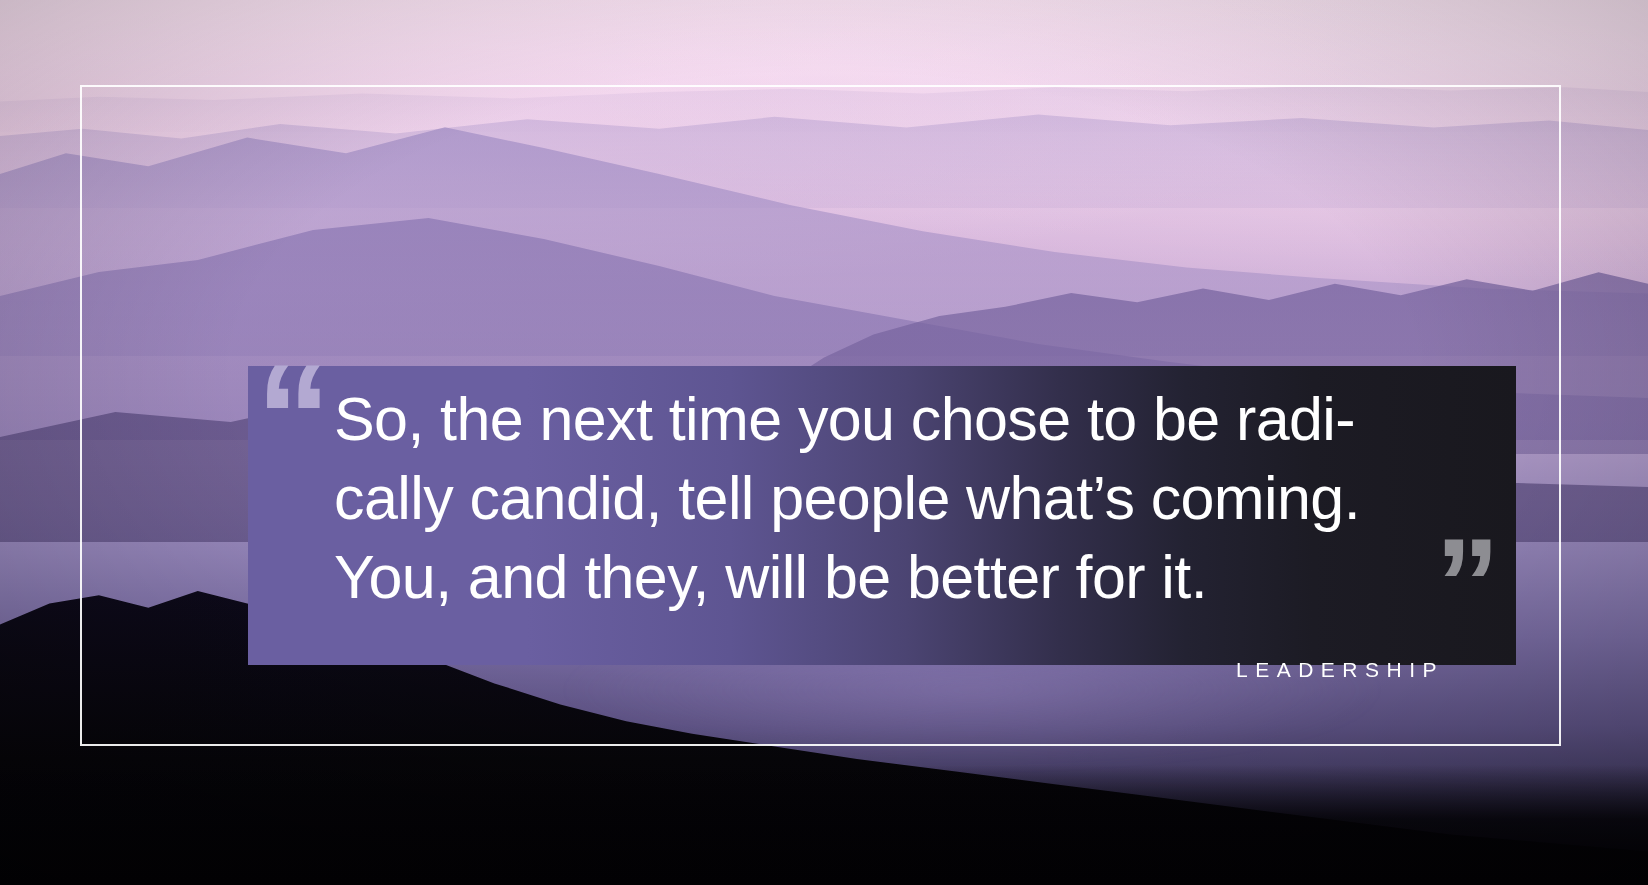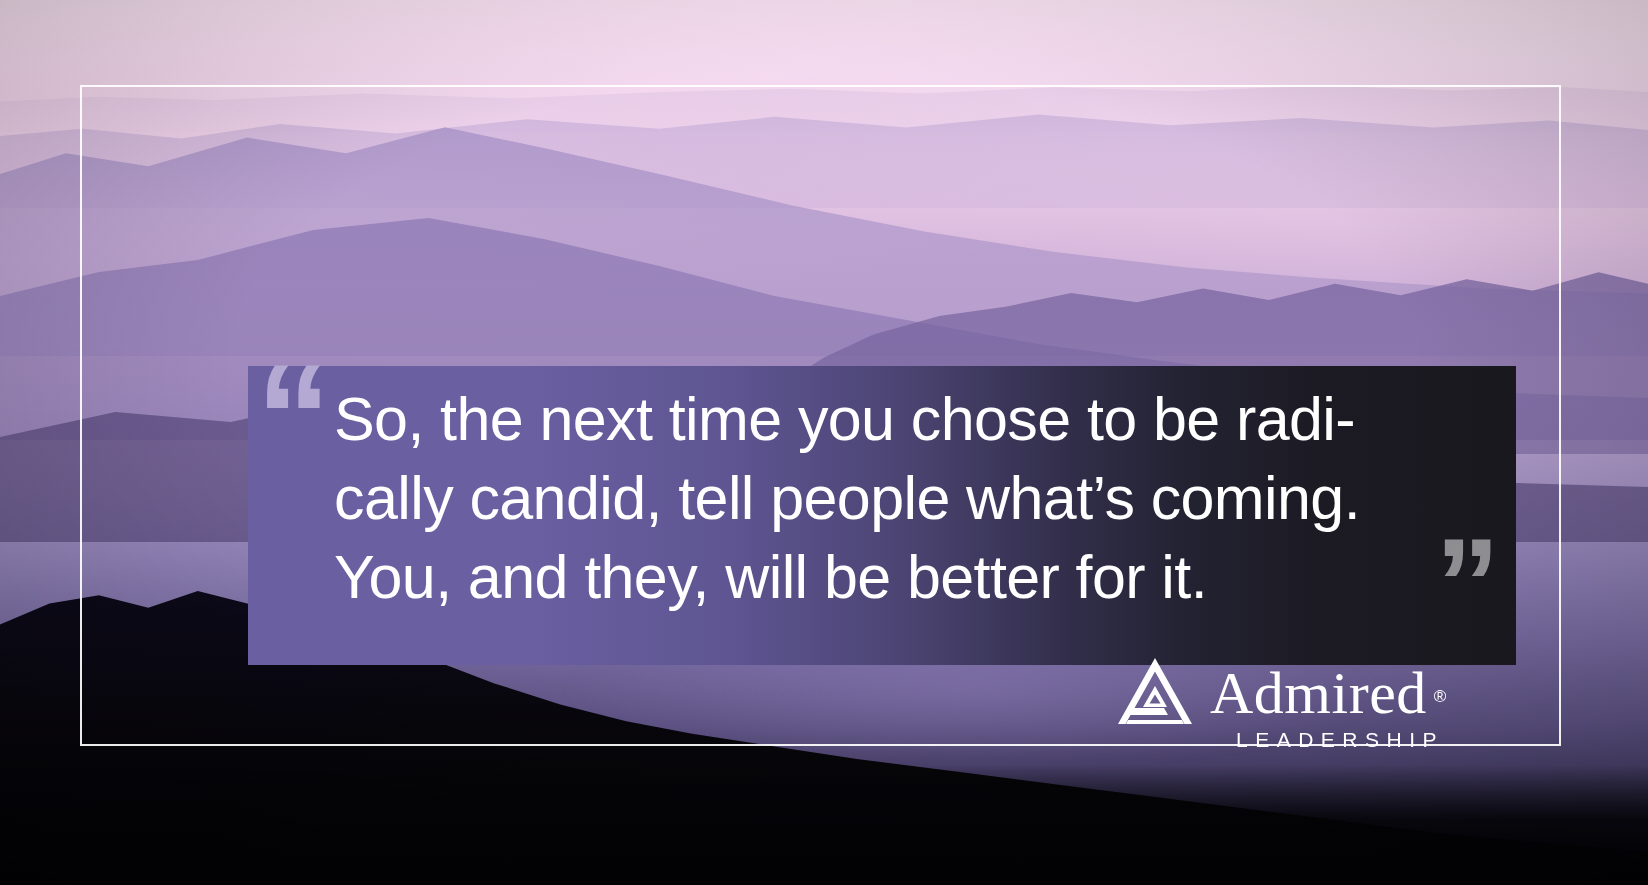--- a/index.html
+++ b/index.html
@@ -223,32 +223,16 @@
     <span class="quote-open">“</span>
 
     <div class="quote-text">So, the next time you chose to be radi-
 cally candid, tell people what’s coming.
 You, and they, will be better for it.</div>
 
     <span class="quote-close">”</span>
   </div>
 
   <div class="logo">
-    <div class="logo-row">
-      <span class="logo-mark">
-        <svg viewBox="0 0 74 70" width="74" height="70" aria-hidden="true">
-
-          <path fill="#ffffff" d="M37 0 L74 66 L66.5 66 L37 13.5 L16.5 50 L46 50 L50 57 L12.5 57 L7.5 66 L0 66 Z"></path>
-
-          <path fill="#ffffff" d="M37 28 L49 49 L25 49 Z M37 36.5 L31.5 45.5 L42.5 45.5 Z"></path>
-
-          <path fill="#ffffff" d="M10 62 L64 62 L66 66 L8 66 Z"></path>
-        </svg>
-      </span>
-      <span class="logo-word">
-        <span>Admired</span>
-        <span class="logo-reg">®</span>
-      </span>
-    </div>
     <div class="logo-sub">LEADERSHIP</div>
   </div>
 
 </div>
 
 </body></html>

